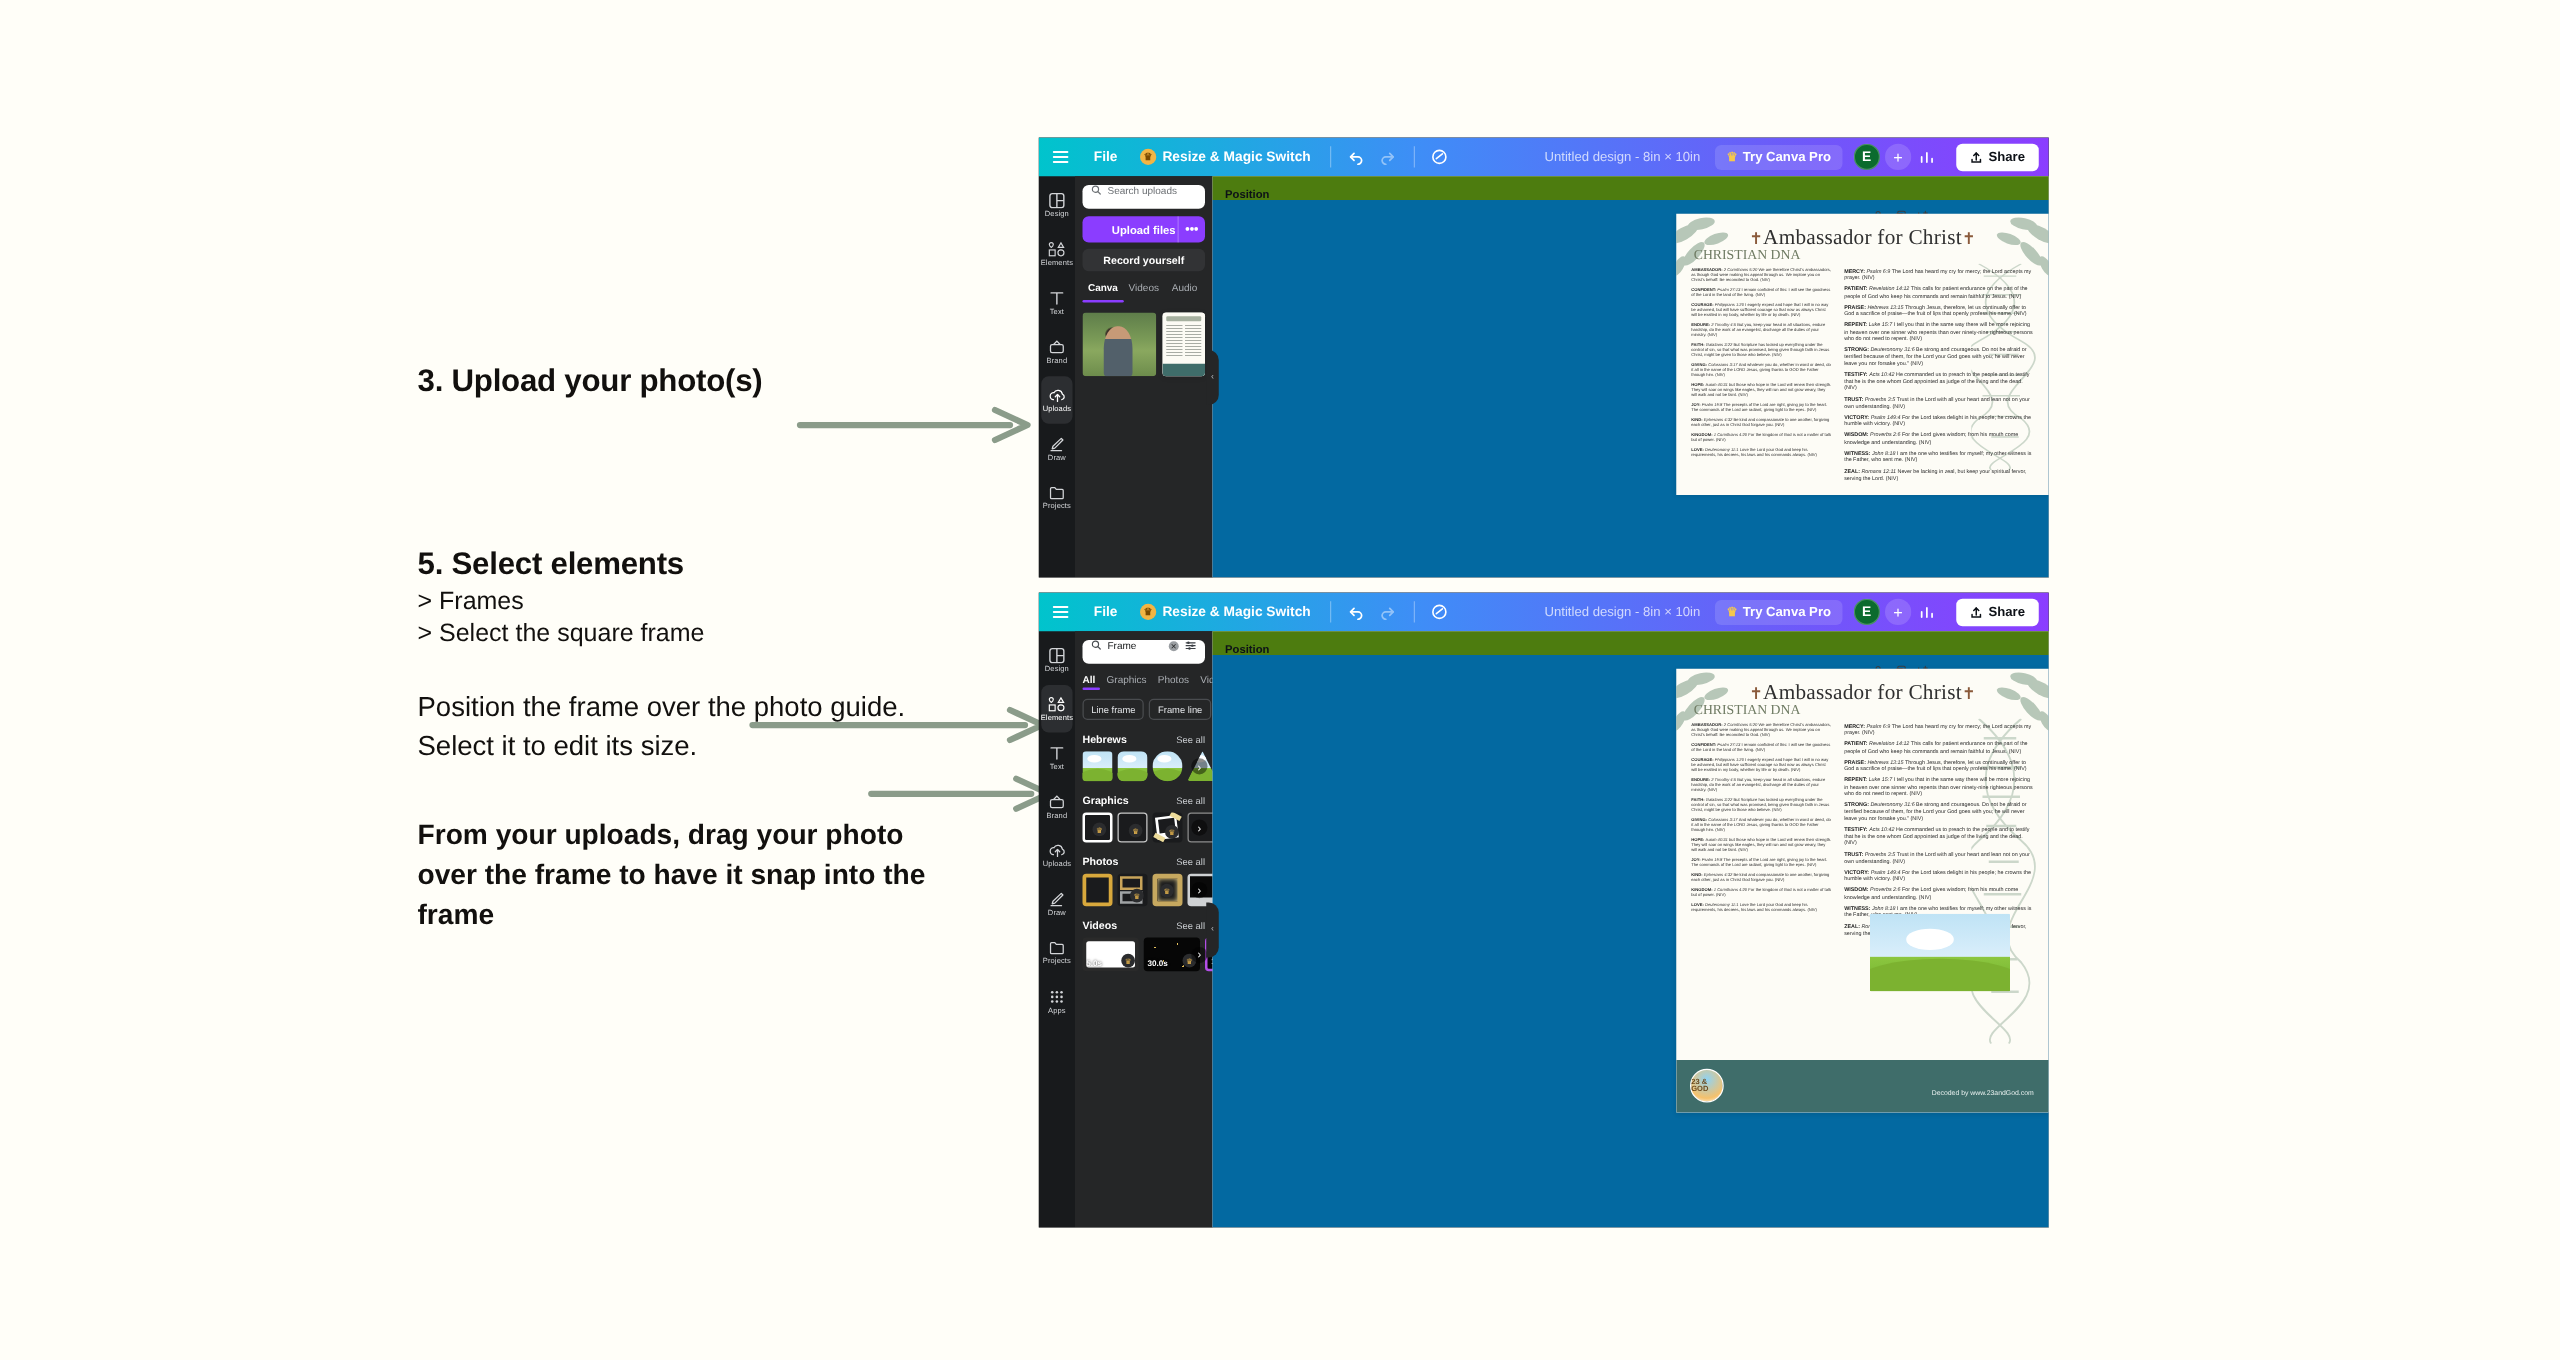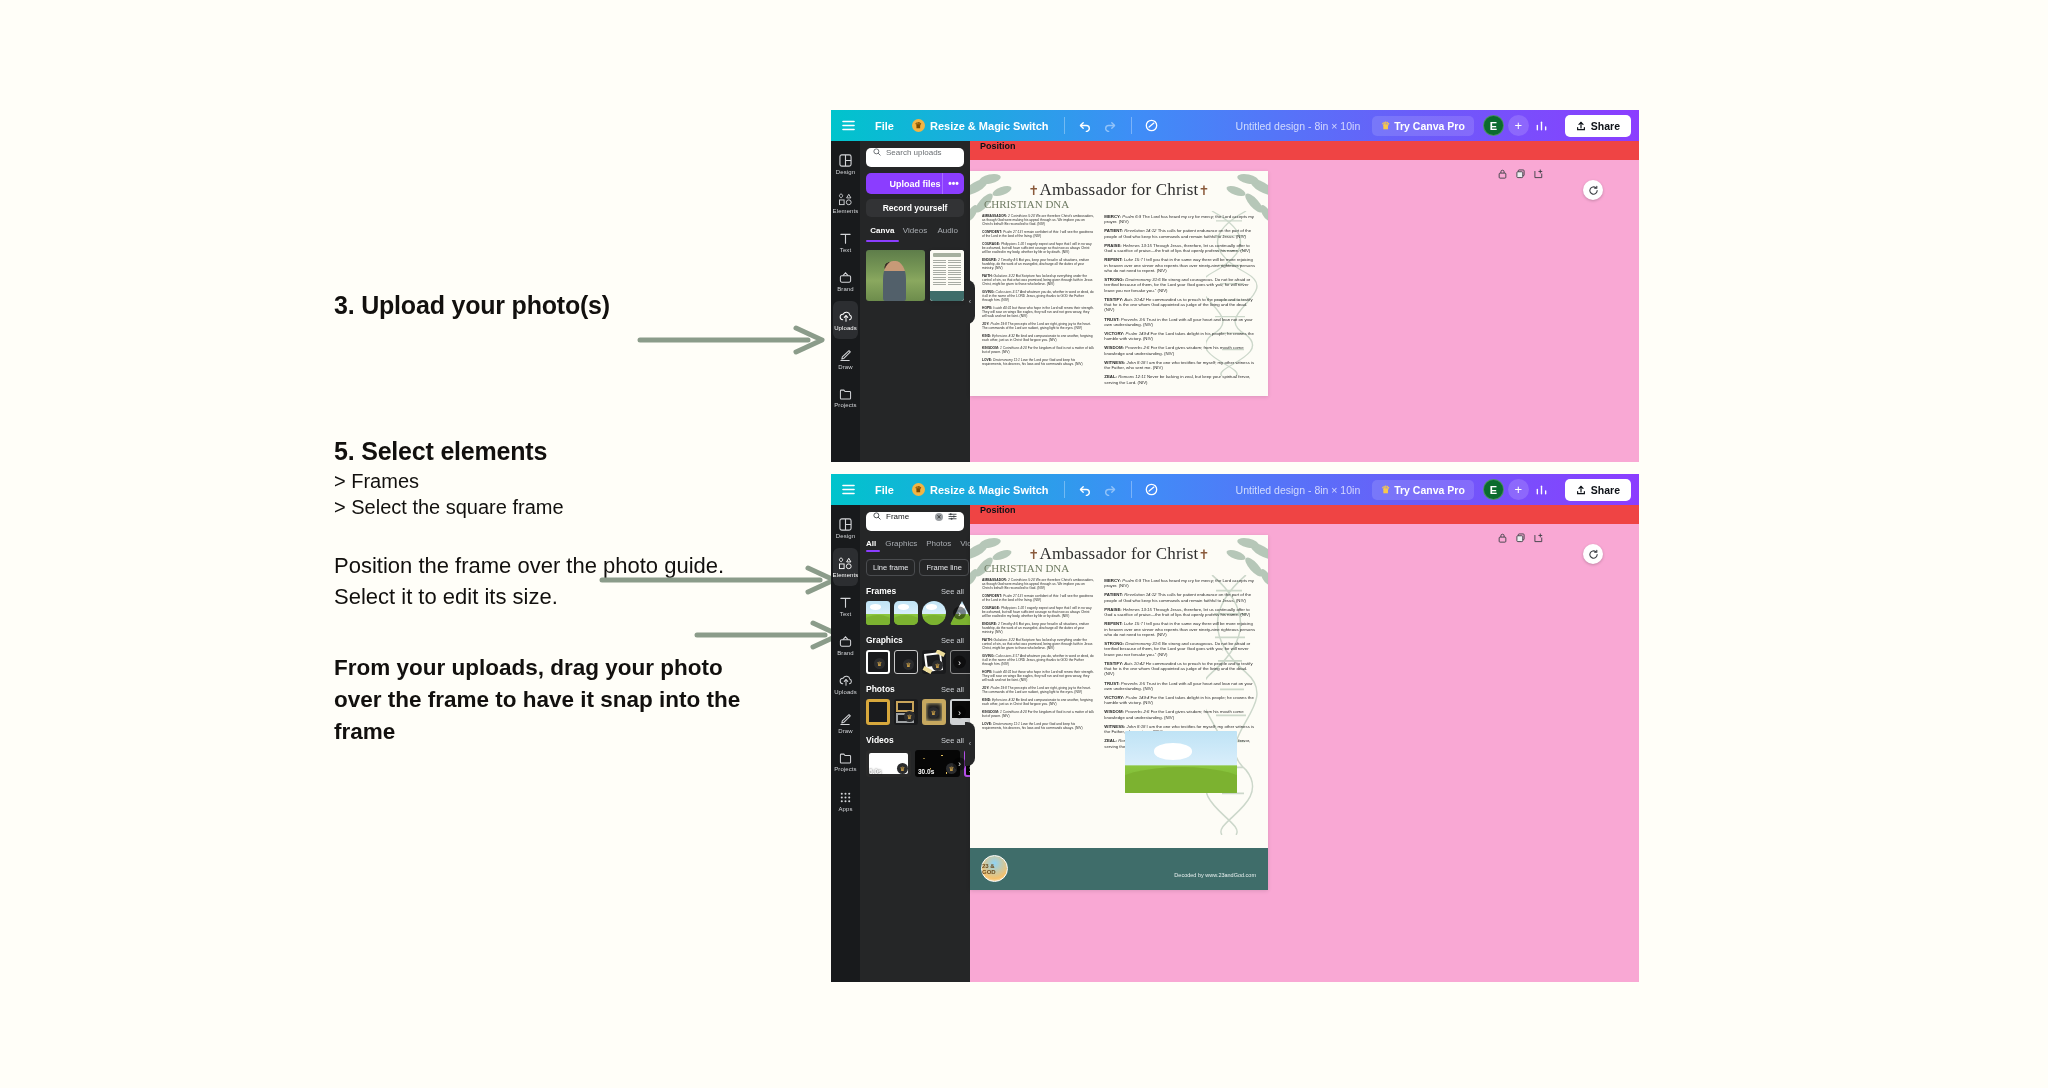--- a/index.html
+++ b/index.html
@@ -183,23 +183,23 @@
 
   
   .collapse {
     position:absolute; right:-5px; top:50%; transform:translateY(-50%);
     width:10px; height:44px; background:#252627; border-radius:0 8px 8px 0;
     display:flex; align-items:center; justify-content:center; color:#b9bcc0; font-size:7px; cursor:pointer; z-index:5;
   }
 
   
   .mainarea { flex:1; background:#fff; display:flex; flex-direction:column; position:relative; }
-  .posbar { height:19px; display:flex; align-items:flex-start; padding-left:10px; background:#ef4444; }
+  .posbar { height:19px; display:flex; align-items:flex-end; padding-left:10px; background:#4d7c0f; }
   .posbar .lbl { font-size:9px; font-weight:700; color:#0d1117; }
-  .canvaswrap { flex:1; background:#f9a8d4; position:relative; display:flex; justify-content:flex-start; padding-top:11px; }
+  .canvaswrap { flex:1; background:#0369a1; position:relative; display:flex; justify-content:flex-end; padding-top:11px; }
   .page-tools {
     position:absolute; right:96px; top:5px; display:flex; gap:9px; color:#3b3f44;
   }
   .page-tools span { cursor:pointer; }
   .refresh-btn {
     position:absolute; right:36px; top:20px; width:20px;height:20px;border-radius:50%;
     background:#fff; box-shadow:0 1px 3px rgba(0,0,0,.22);
     display:flex;align-items:center;justify-content:center;cursor:pointer;
   }
 
@@ -720,21 +720,21 @@
         <div class="etab-underline"></div>
 
         <div class="chips">
           <span class="chip">Line frame</span>
           <span class="chip">Frame line</span>
           <span class="chip">Frame square</span>
           <span class="more">›</span>
         </div>
 
         <div class="sec-head">
-          <span class="title">Frames</span>
+          <span class="title">Hebrews</span>
           <span class="seeall">See all</span>
         </div>
         <div class="row">
           <div class="card" style="width:24px;height:24px">
               <div class="landscape"></div>
             </div>
           <div class="card" style="width:24px;height:24px;border-radius:5px">
               <div class="landscape"></div>
             </div>
           <div class="card" style="width:24px;height:24px;border-radius:50%">

